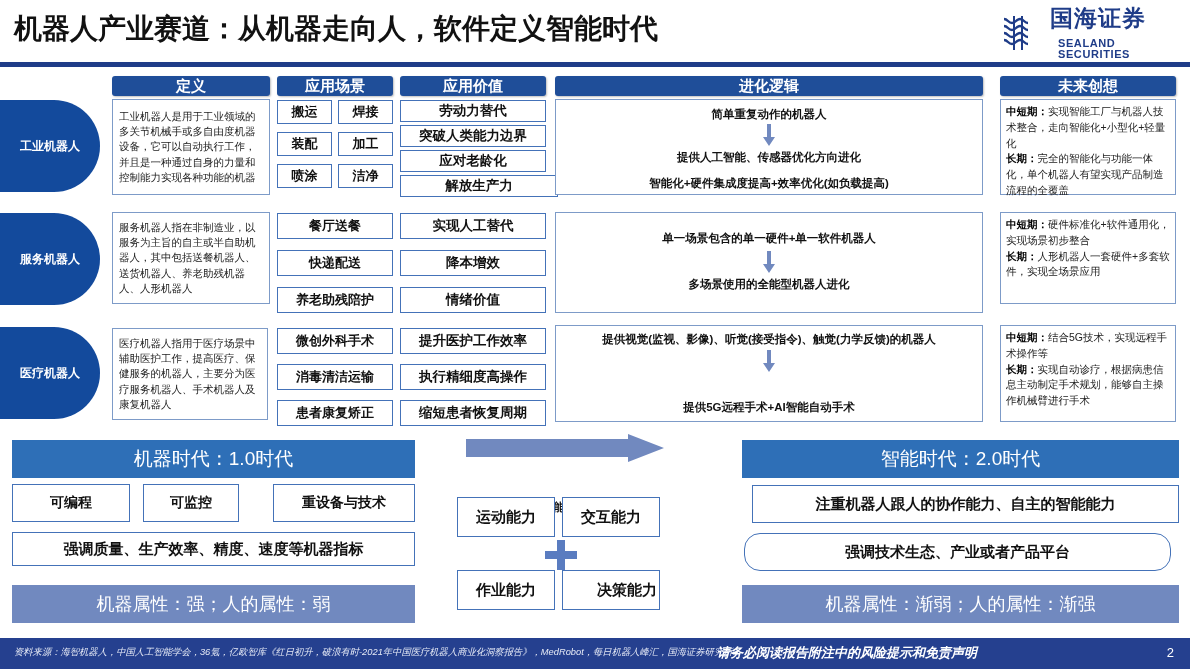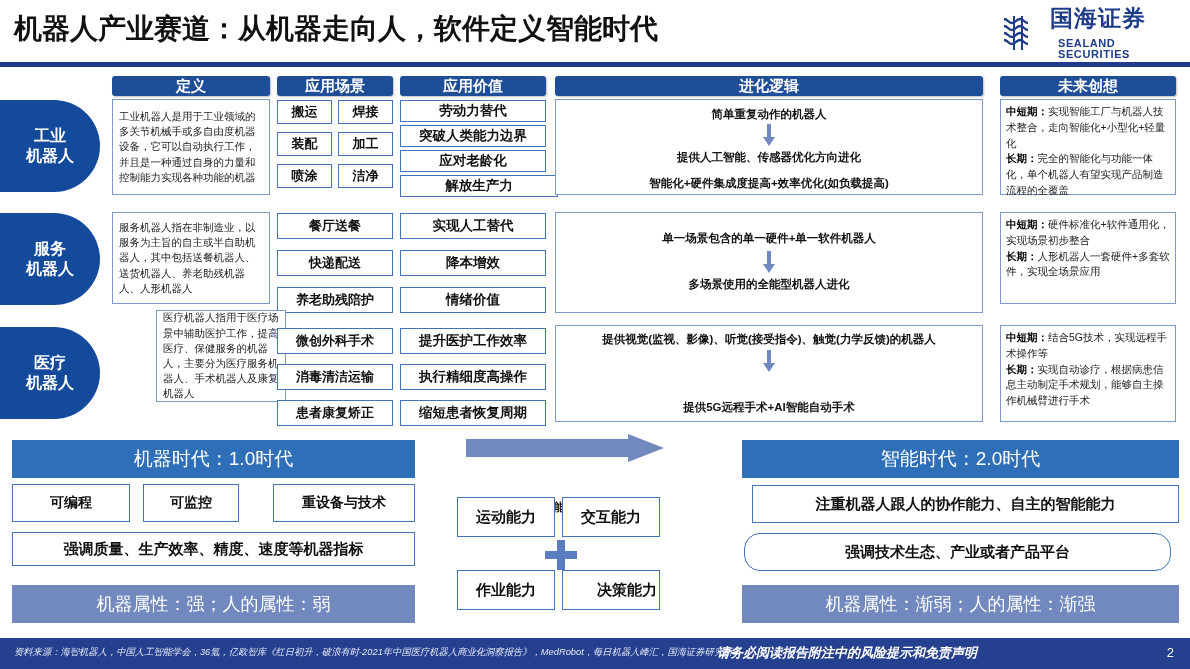--- a/index.html
+++ b/index.html
@@ -37,23 +37,23 @@
     background:#1f4e99;
     color:#fff;font-weight:bold;font-size:15px;
     display:flex;align-items:center;justify-content:center;
     box-shadow:1px 1px 2px rgba(0,0,0,.25);
   }
 
   
   .cat{
     position:absolute;
     background:#134a9c;
-    color:#fff;font-weight:bold;font-size:16px;
+    color:#fff;font-weight:bold;font-size:12px;
     border-radius:0 60px 60px 0;
-    display:flex;flex-direction:column;align-items:center;justify-content:center;
+    display:flex;flex-direction:row;align-items:center;justify-content:center;
     line-height:1.25;
   }
   .defbox{
     position:absolute;border:1px solid #7d9bc8;background:#fff;
     font-size:10.5px;color:#222;line-height:1.45;
     padding:5px 6px;box-sizing:border-box;
     display:flex;align-items:center;
   }
   .scene{
     position:absolute;border:1.3px solid #4472b8;background:#fff;
@@ -216,21 +216,21 @@
 
   <div class="future" style="left:1000px;top:212px;width:176px;height:92px;">
     <b>中短期：</b><span>硬件标准化+软件通用化，实现场景初步整合</span><br>
     <b>长期：</b><span>人形机器人一套硬件+多套软件，实现全场景应用</span>
   </div>
 
   <div class="cat" style="left:0px;top:327px;width:100px;height:92px;">
     <span>医疗</span>
     <span>机器人</span>
   </div>
-  <div class="defbox" style="left:112px;top:310px;width:130px;height:92px;margin-left:44px;">医疗机器人指用于医疗场景中辅助医护工作，提高医疗、保健服务的机器人，主要分为医疗服务机器人、手术机器人及康复机器人</div>
+  <div class="defbox" style="left:112px;top:328px;width:156px;height:92px;">医疗机器人指用于医疗场景中辅助医护工作，提高医疗、保健服务的机器人，主要分为医疗服务机器人、手术机器人及康复机器人</div>
 
   <div class="scene" style="left:277px;top:328px;width:116px;height:26px;">微创外科手术</div>
   <div class="scene" style="left:277px;top:364px;width:116px;height:26px;">消毒清洁运输</div>
   <div class="scene" style="left:277px;top:400px;width:116px;height:26px;">患者康复矫正</div>
 
   <div class="value" style="left:400px;top:328px;width:146px;height:26px;">提升医护工作效率</div>
   <div class="value" style="left:400px;top:364px;width:146px;height:26px;">执行精细度高操作</div>
   <div class="value" style="left:400px;top:400px;width:146px;height:26px;">缩短患者恢复周期</div>
 
   <div class="evo" style="left:555px;top:325px;width:428px;height:97px;">

